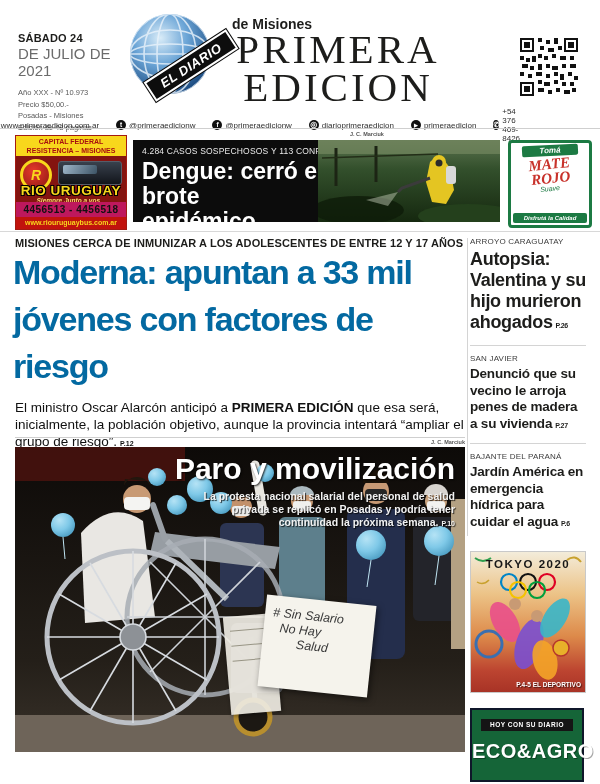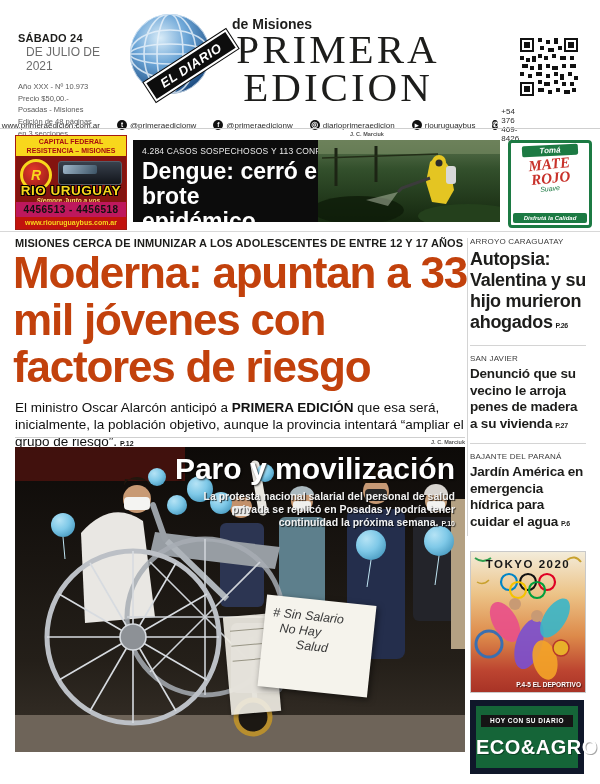--- a/index.html
+++ b/index.html
@@ -3,21 +3,21 @@
 <meta charset="utf-8">
 <style>
   html,body{margin:0;padding:0;background:#e9e9e9;}
   .page{position:relative;width:600px;height:784px;background:#fff;margin:0 auto;
         font-family:"Liberation Sans",sans-serif;color:#1d1d1b;overflow:hidden;}
   .abs{position:absolute;}
 
   
   .date-block{left:18px;top:32px;width:112px;}
   .date1{font-size:11px;font-weight:bold;letter-spacing:.2px;}
-  .date2{font-size:12px;color:#6b6b6b;margin-top:1px;margin-left:8px;}
+  .date2{font-size:15px;color:#6b6b6b;margin-top:1px;}
   .info{margin-top:8px;font-size:7.5px;color:#5a5a5a;line-height:1.55;}
   .logo-wrap{left:128px;top:10px;width:340px;height:96px;}
   .badge{left:14px;top:44px;background:#0d0d0d;color:#fff;font-weight:bold;font-style:italic;
          font-size:13px;padding:2px 12px;transform:rotate(-33deg);border:2px solid #fff;
          box-shadow:0 0 0 1px #0d0d0d;letter-spacing:.5px;}
   .tagline{left:104px;top:6px;font-size:14px;font-weight:bold;}
   .mast-title{left:86px;top:20px;width:248px;text-align:center;
               font-family:"Liberation Serif",serif;font-weight:normal;
               font-size:41px;line-height:38px;letter-spacing:3px;}
   .qr-box{left:520px;top:38px;width:58px;height:58px;}
@@ -71,22 +71,22 @@
               transform:rotate(-6deg);text-shadow:0 0 1px #fff;}
   .mate-suave{color:var(--mate_green);font-style:italic;font-size:7px;transform:rotate(-6deg);}
   .mate-bottom{position:absolute;left:2px;right:2px;bottom:2px;background:var(--mate_green);
                color:#fff;font-size:6px;font-style:italic;font-weight:bold;line-height:10px;border-radius:2px;}
 
   .rule-mid{left:0;top:231px;width:600px;border-top:1px solid #d8d8d8;}
   .vrule{left:467px;top:238px;height:298px;border-left:1px solid #d4d4d4;}
 
   
   .main-kicker{left:15px;top:237px;width:452px;font-size:11px;font-weight:bold;letter-spacing:.1px;}
-  .main-headline{left:13px;top:249px;width:456px;font-size:44px;line-height:47px;font-weight:800;
-                 letter-spacing:-1.2px;color:#c2410c;}
+  .main-headline{left:13px;top:249px;width:456px;font-size:34px;line-height:47px;font-weight:800;
+                 letter-spacing:-1.2px;color:#0369a1;}
   .main-deck{left:15px;top:399px;width:452px;font-size:13.5px;line-height:17px;color:#111;}
   .rule3{left:15px;top:437px;width:450px;border-top:1px solid #cfcfcf;}
   .main-credit{left:15px;top:439px;width:450px;text-align:right;font-size:5.5px;font-weight:bold;color:#555;}
 
   
   .photo{left:15px;top:447px;width:450px;height:305px;background:#141110;overflow:hidden;}
   .photo-headline{right:10px;top:5px;color:#fff;font-size:30px;font-weight:800;
                   text-shadow:1px 1px 2px rgba(0,0,0,.8);}
   .photo-deck{right:10px;top:43px;width:285px;text-align:right;color:#f2f2f2;font-size:10.5px;
               line-height:13px;font-weight:bold;text-shadow:1px 1px 1px rgba(0,0,0,.8);}
@@ -105,22 +105,22 @@
   .sb-h1{font-size:18px;line-height:21px;font-weight:800;letter-spacing:-.3px;}
   .sb-h2{font-size:13.5px;line-height:16.5px;font-weight:800;letter-spacing:-.2px;}
   .sb-div{border-top:1px solid #d4d4d4;margin:9px 0 8px;}
   .tokyo{position:relative;margin-top:19px;width:114px;height:140px;border:1px solid #c9c9c9;
          background:linear-gradient(180deg,#f3ecda 0%,#ecc387 30%,#dd8a4a 60%,#bc4430 85%,#a83326 100%);
          overflow:hidden;}
   .tokyo-title{position:absolute;left:0;right:0;top:6px;text-align:center;font-size:11.5px;
                font-weight:800;letter-spacing:1.5px;color:#171717;}
   .tokyo-footer{position:absolute;right:4px;bottom:4px;color:#fff;font-size:6.5px;font-weight:bold;
                 text-shadow:1px 1px 1px rgba(0,0,0,.6);}
-  .eco{position:relative;margin-top:7px;width:114px;height:74px;background:var(--eco_green);
-       border:6px solid #0f172a;box-sizing:border-box;text-align:center;}
+  .eco{position:relative;margin-top:15px;width:114px;height:74px;background:var(--eco_green);
+       border:2px solid #0f172a;box-sizing:border-box;text-align:center;}
   .eco-top{margin:9px auto 0;width:92px;background:#151515;color:#fff;font-size:6.5px;
            font-weight:bold;line-height:12px;letter-spacing:.5px;}
   .eco-brand{margin-top:9px;color:#fff;font-size:20px;font-weight:800;letter-spacing:.5px;
              text-shadow:1px 1px 0 rgba(0,0,0,.35);}
 </style>
 </head>
 <body>
 
 <div class="page">
 
@@ -232,21 +232,21 @@
     <span class="s-item">
       <span class="sic sic-facebook"></span>
       <span>@primeraedicionw</span>
     </span>
     <span class="s-item">
       <span class="sic sic-instagram"></span>
       <span>diarioprimeraedicion</span>
     </span>
     <span class="s-item">
       <span class="sic sic-youtube"></span>
-      <span>riouruguaybus</span>
+      <span>primeraedicion</span>
     </span>
     <span class="s-item">
       <span class="sic sic-whatsapp"></span>
       <span>+54 376 469-8426</span>
     </span>
   </div>
   <div class="abs rule-top"></div>
 
   <div class="abs rio">
     <div class="rio-top">

